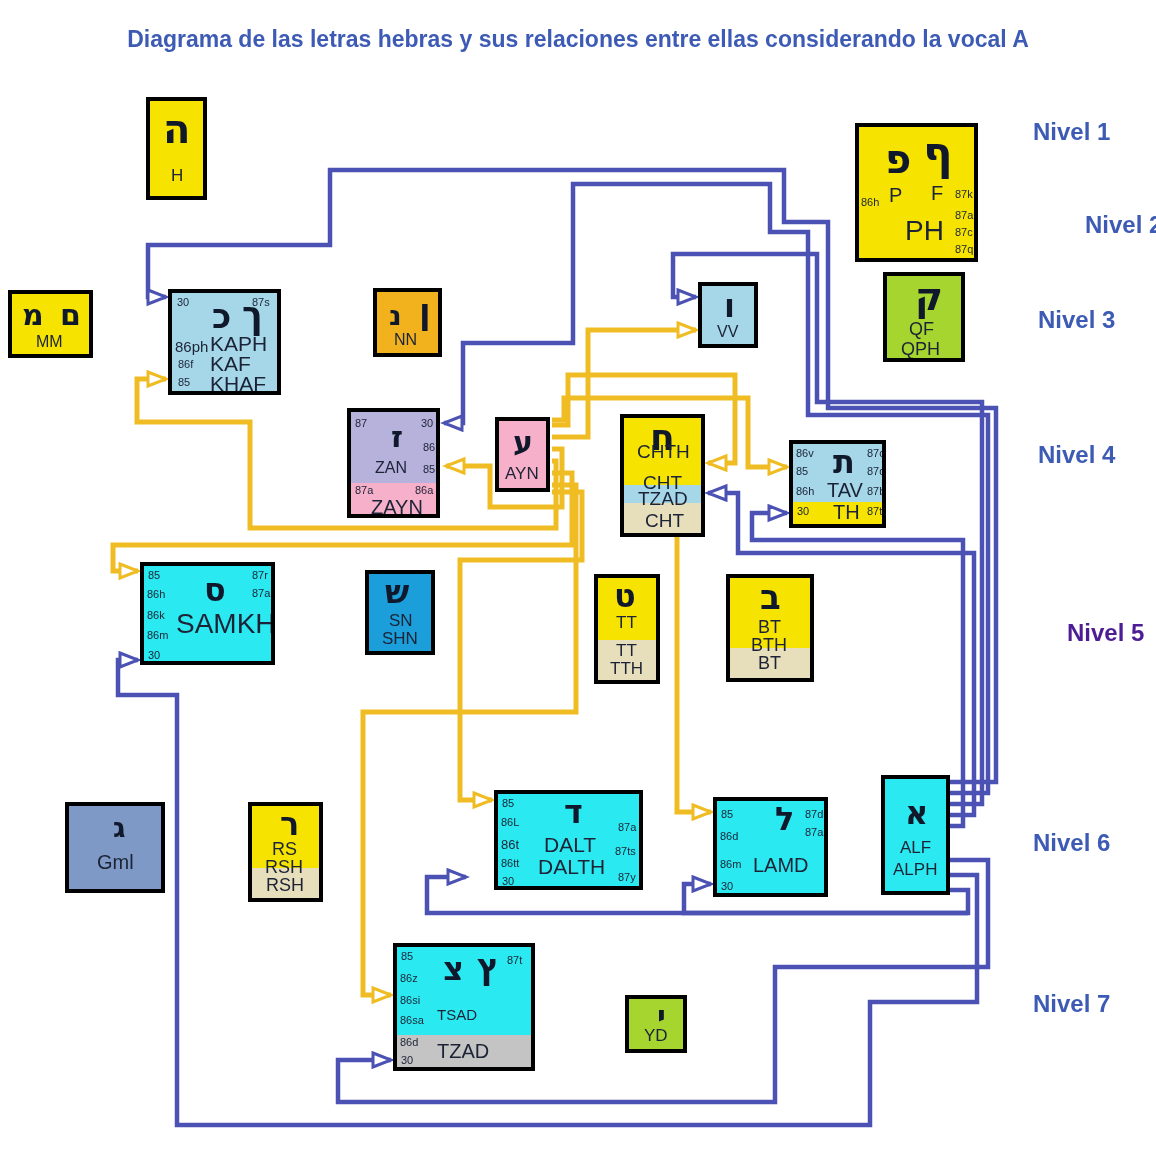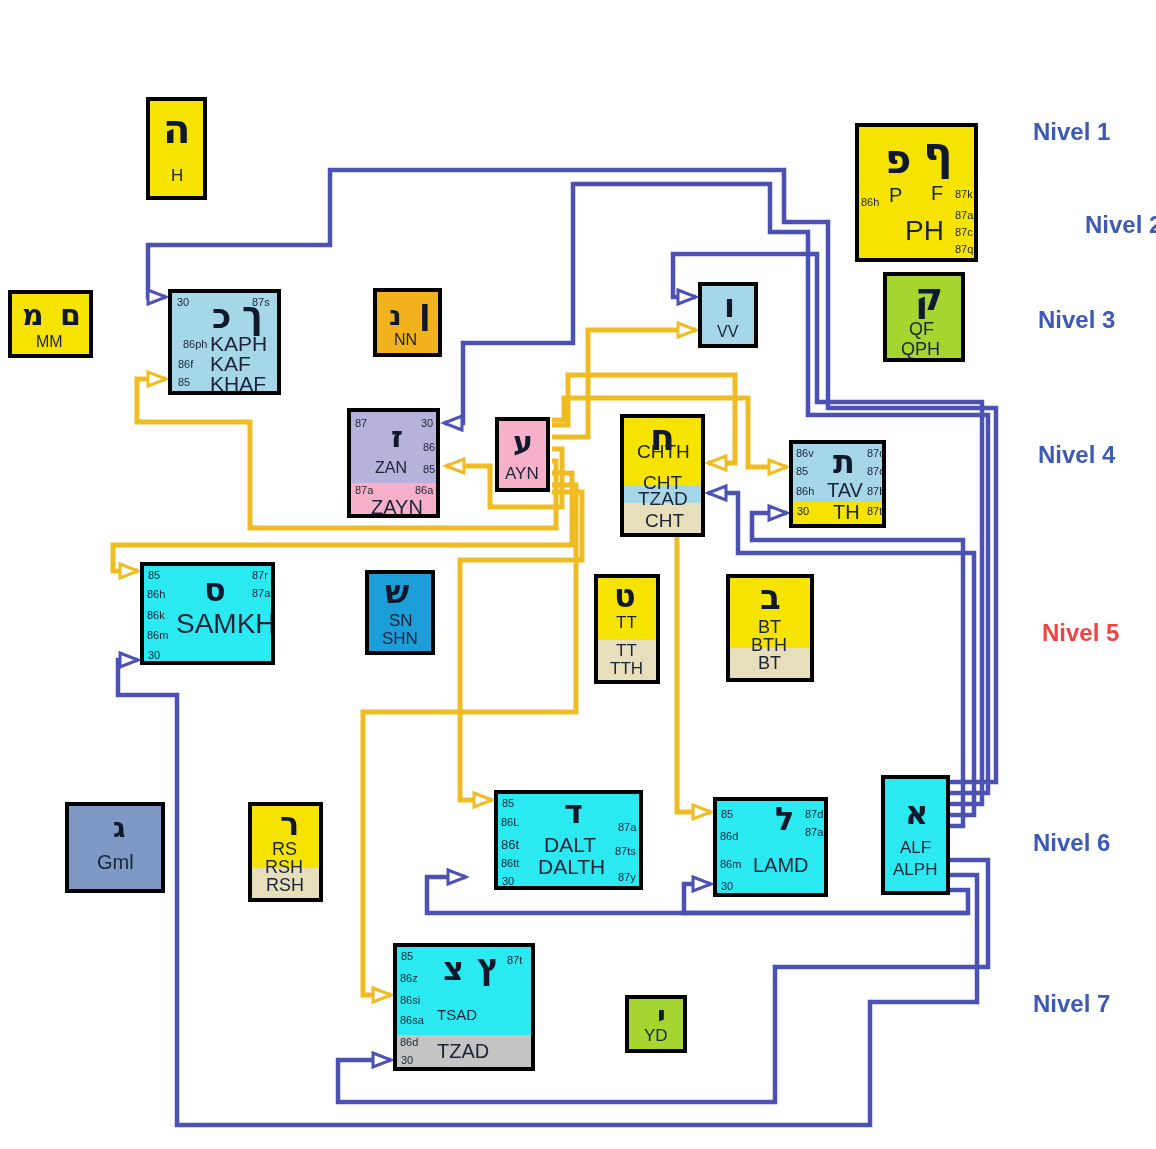--- a/index.html
+++ b/index.html
@@ -43,26 +43,27 @@
         <polyline points="552,437 588,437 588,330 696,330" fill="none" stroke="#EFBD23" stroke-width="5" marker-end="url(#arr-yellow)"></polyline>
         <polyline points="552,449 562,449 562,507 490,507 490,466 446,466" fill="none" stroke="#EFBD23" stroke-width="5" marker-end="url(#arr-yellow)"></polyline>
         <polyline points="552,461 556,461 556,528 250,528 250,422 137,422 137,379 166,379" fill="none" stroke="#EFBD23" stroke-width="5" marker-end="url(#arr-yellow)"></polyline>
         <polyline points="552,473 572,473 572,545 113,545 113,571 138,571" fill="none" stroke="#EFBD23" stroke-width="5" marker-end="url(#arr-yellow)"></polyline>
         <polyline points="552,485 576,485 576,712 363,712 363,995 391,995" fill="none" stroke="#EFBD23" stroke-width="5" marker-end="url(#arr-yellow)"></polyline>
         <polyline points="552,492 582,492 582,560 460,560 460,800 492,800" fill="none" stroke="#EFBD23" stroke-width="5" marker-end="url(#arr-yellow)"></polyline>
         <polyline points="677,537 677,812 711,812" fill="none" stroke="#EFBD23" stroke-width="5" marker-end="url(#arr-yellow)"></polyline>
       </g>
   </svg>
 
+  <div class="title" style="color: rgb(61, 91, 181);">Diagrama de las letras hebras y sus relaciones entre ellas considerando la vocal A</div>
   <div id="levels">
       <div class="lvl" style="left: 1033px; top: 118px; color: rgb(61, 91, 181);">Nivel 1</div>
       <div class="lvl" style="left: 1085px; top: 211px; color: rgb(61, 91, 181);">Nivel 2</div>
       <div class="lvl" style="left: 1038px; top: 306px; color: rgb(61, 91, 181);">Nivel 3</div>
       <div class="lvl" style="left: 1038px; top: 441px; color: rgb(61, 91, 181);">Nivel 4</div>
-      <div class="lvl" style="left: 1042px; top: 619px; color: #ef4444;">Nivel 5</div>
+      <div class="lvl" style="left: 1067px; top: 619px; color: #4c1d95;">Nivel 5</div>
       <div class="lvl" style="left: 1033px; top: 829px; color: rgb(61, 91, 181);">Nivel 6</div>
       <div class="lvl" style="left: 1033px; top: 990px; color: rgb(61, 91, 181);">Nivel 7</div>
     </div>
   <div id="boxes">
       <div class="dbox" style="left: 146px; top: 97px; width: 61px; height: 103px;">
         <div class="sect" style="height: 95px; background: rgb(246, 228, 0);"></div>
         <span class="itm heb" style="left: 13px; top: 8px; font-size: 40px;">ה</span>
         <span class="itm" style="left: 21px; top: 66px; font-size: 17px;">H</span>
       </div>
       <div class="dbox" style="left: 855px; top: 123px; width: 123px; height: 139px;">
@@ -83,21 +84,21 @@
         <span class="itm heb" style="left: 10px; top: 6px; font-size: 30px;">מ</span>
         <span class="itm heb" style="left: 48px; top: 6px; font-size: 30px;">ם</span>
         <span class="itm" style="left: 24px; top: 40px; font-size: 16px;">MM</span>
       </div>
       <div class="dbox" style="left: 168px; top: 289px; width: 113px; height: 106px;">
         <div class="sect" style="height: 98px; background: rgb(165, 215, 233);"></div>
         <span class="itm" style="left: 5px; top: 4px; font-size: 11px;">30</span>
         <span class="itm" style="left: 80px; top: 4px; font-size: 11px; text-align: center;">87s</span>
         <span class="itm heb" style="left: 40px; top: 6px; font-size: 34px;">כ</span>
         <span class="itm heb" style="left: 70px; top: 4px; font-size: 36px;">ך</span>
-        <span class="itm" style="left: 11px; top: 46px; font-size: 11px;">86ph</span>
+        <span class="itm" style="left: 3px; top: 46px; font-size: 15px;">86ph</span>
         <span class="itm" style="left: 38px; top: 40px; font-size: 21px;">KAPH</span>
         <span class="itm" style="left: 6px; top: 66px; font-size: 11px;">86f</span>
         <span class="itm" style="left: 38px; top: 60px; font-size: 21px;">KAF</span>
         <span class="itm" style="left: 6px; top: 84px; font-size: 11px;">85</span>
         <span class="itm" style="left: 38px; top: 80px; font-size: 21px;">KHAF</span>
       </div>
       <div class="dbox" style="left: 373px; top: 288px; width: 69px; height: 69px;">
         <div class="sect" style="height: 61px; background: rgb(242, 178, 29);"></div>
         <span class="itm heb" style="left: 12px; top: 10px; font-size: 28px;">נ</span>
         <span class="itm heb" style="left: 42px; top: 2px; font-size: 34px;">ן</span>

